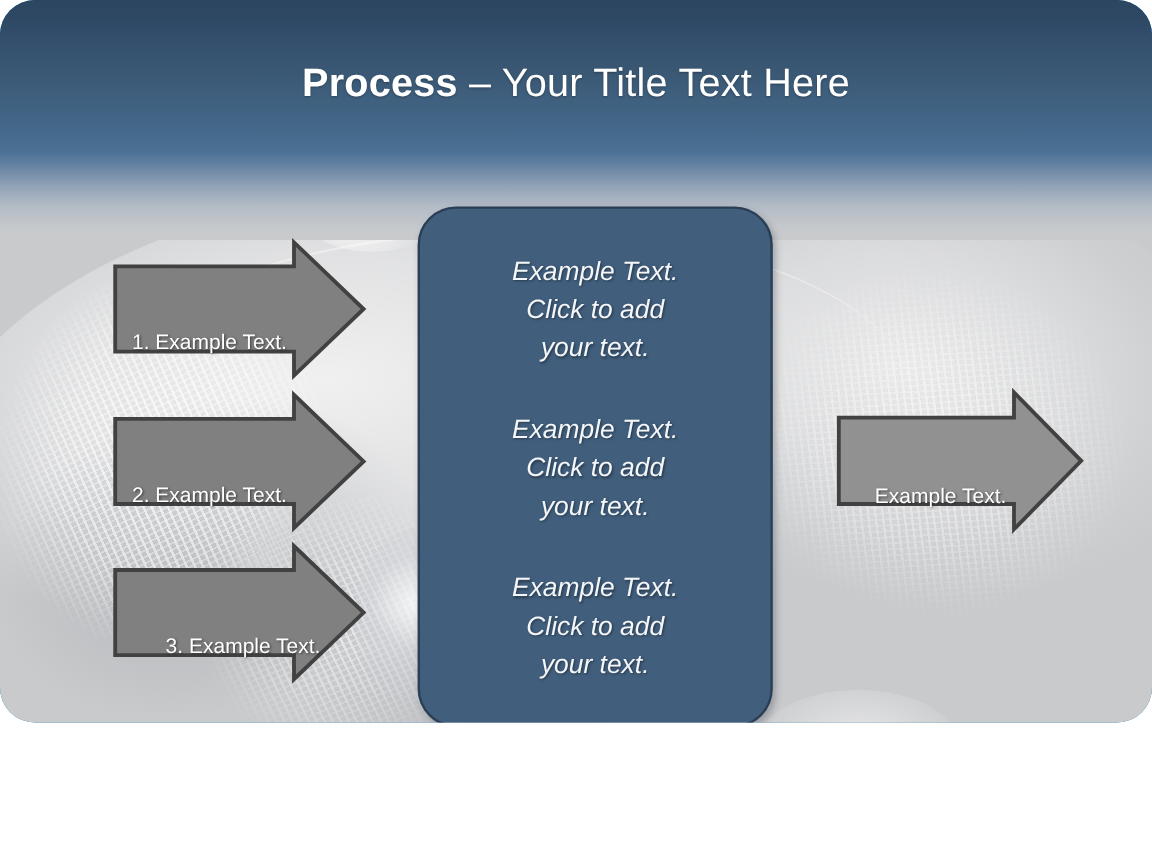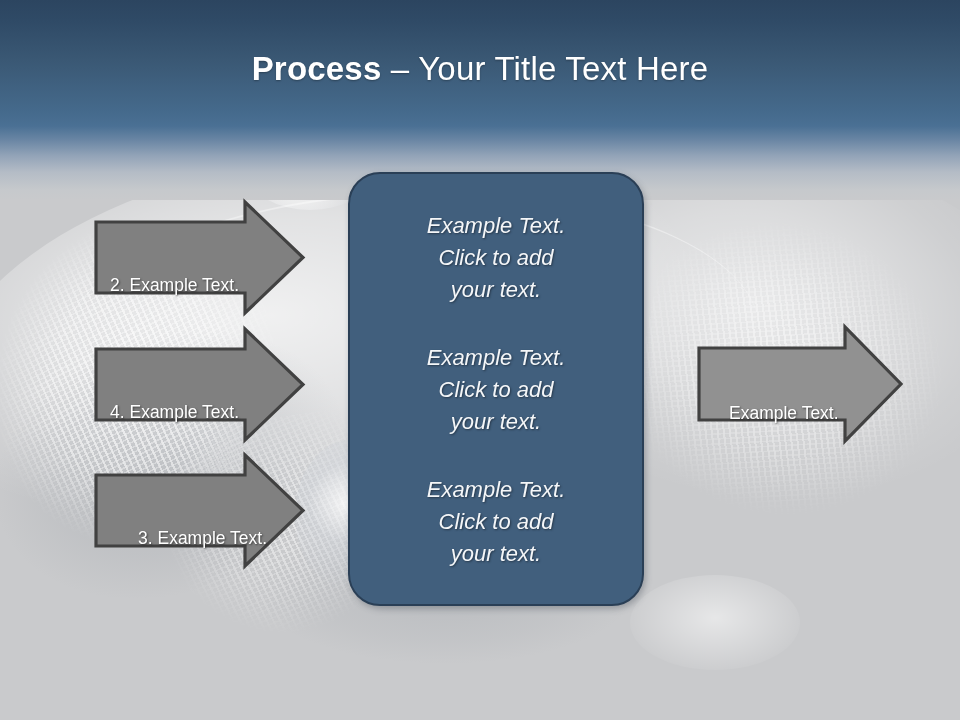--- a/index.html
+++ b/index.html
@@ -6,23 +6,24 @@
   * { margin:0; padding:0; box-sizing:border-box; }
   html, body {
     width:960px; height:720px;
     font-family:"Liberation Sans", sans-serif;
     overflow:hidden;
   }
 
   
   #slide {
     position:relative;
-    width:960px; height:720px;
+    width:960px; height:602px;
     background:#0369a1;
     overflow:hidden;
+    border-radius:29px;
   }
 
   
   .bg-sky {
     position:absolute; left:0; top:0; width:960px; height:200px;
     background:linear-gradient(to bottom,
         #2c4560 0px,
         #2f4a66 20px,
         #3a5874 60px,
         #456a8c 112px,
@@ -233,28 +234,28 @@
   <div class="bg-sky"></div>
 
   <div class="title">
     <span class="strong">Process</span><span class="rest"> – Your Title Text Here</span>
   </div>
 
   <div class="arrow" id="arrow-1">
     <svg width="210" height="115" viewBox="0 0 210 115">
       <polygon points="1,22 150,22 150,2 208,57.5 150,113 150,93 1,93" fill="#808080" stroke="#414141" stroke-width="3.2" stroke-linejoin="miter"></polygon>
     </svg>
-    <span class="arrow-label">2. Example Text.</span>
+    <span class="arrow-label">1. Example Text.</span>
   </div>
 
   <div class="arrow" id="arrow-2">
     <svg width="210" height="115" viewBox="0 0 210 115">
       <polygon points="1,22 150,22 150,2 208,57.5 150,113 150,93 1,93" fill="#808080" stroke="#414141" stroke-width="3.2" stroke-linejoin="miter"></polygon>
     </svg>
-    <span class="arrow-label">4. Example Text.</span>
+    <span class="arrow-label">2. Example Text.</span>
   </div>
 
   <div class="arrow" id="arrow-3">
     <svg width="210" height="115" viewBox="0 0 210 115">
       <polygon points="1,22 150,22 150,2 208,57.5 150,113 150,93 1,93" fill="#808080" stroke="#414141" stroke-width="3.2" stroke-linejoin="miter"></polygon>
     </svg>
     <span class="arrow-label">3. Example Text.</span>
   </div>
 
   <div id="center-panel">

